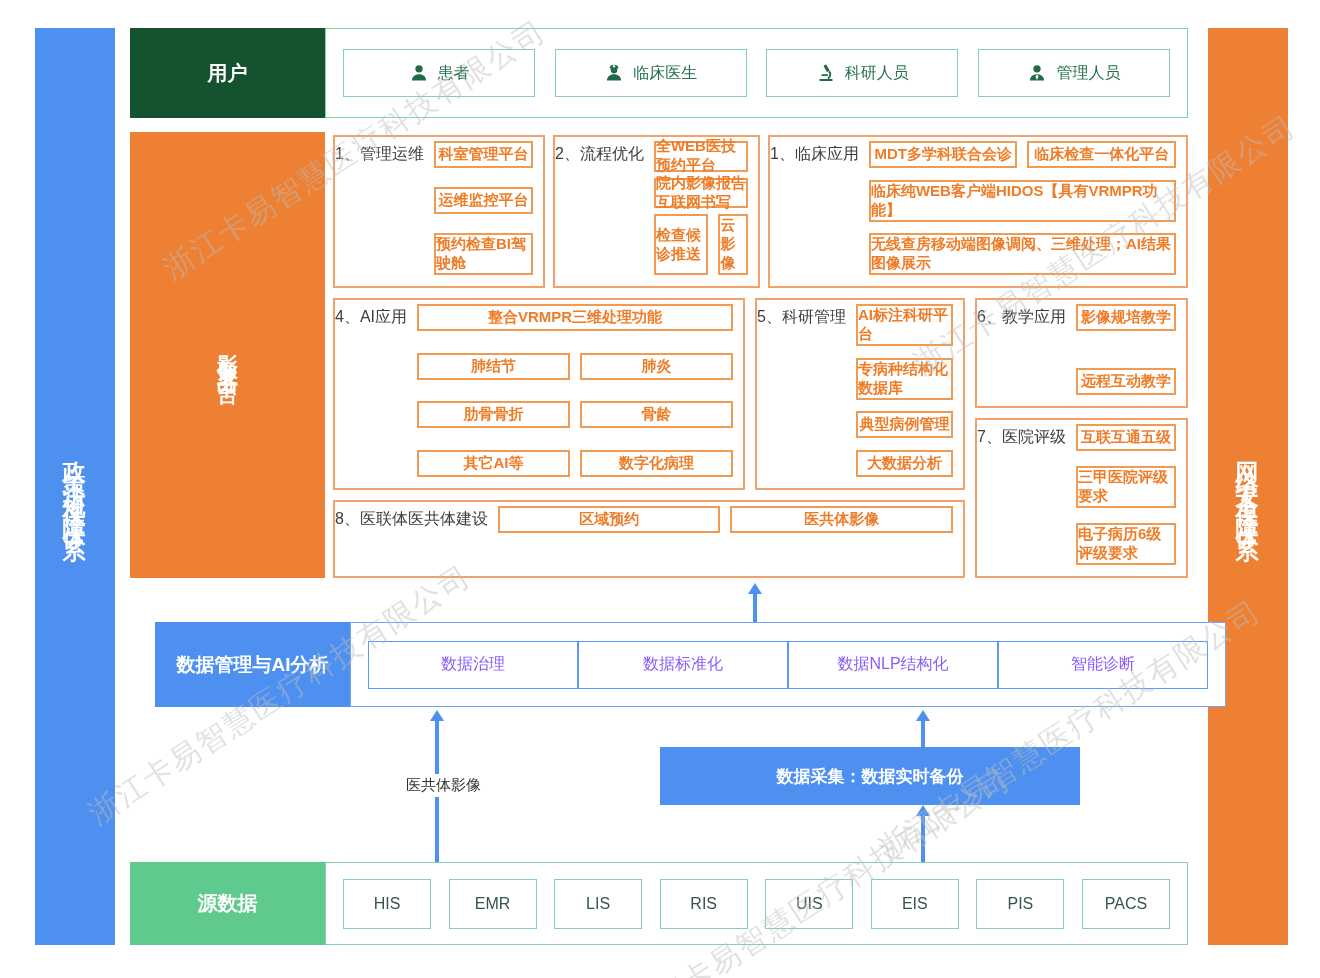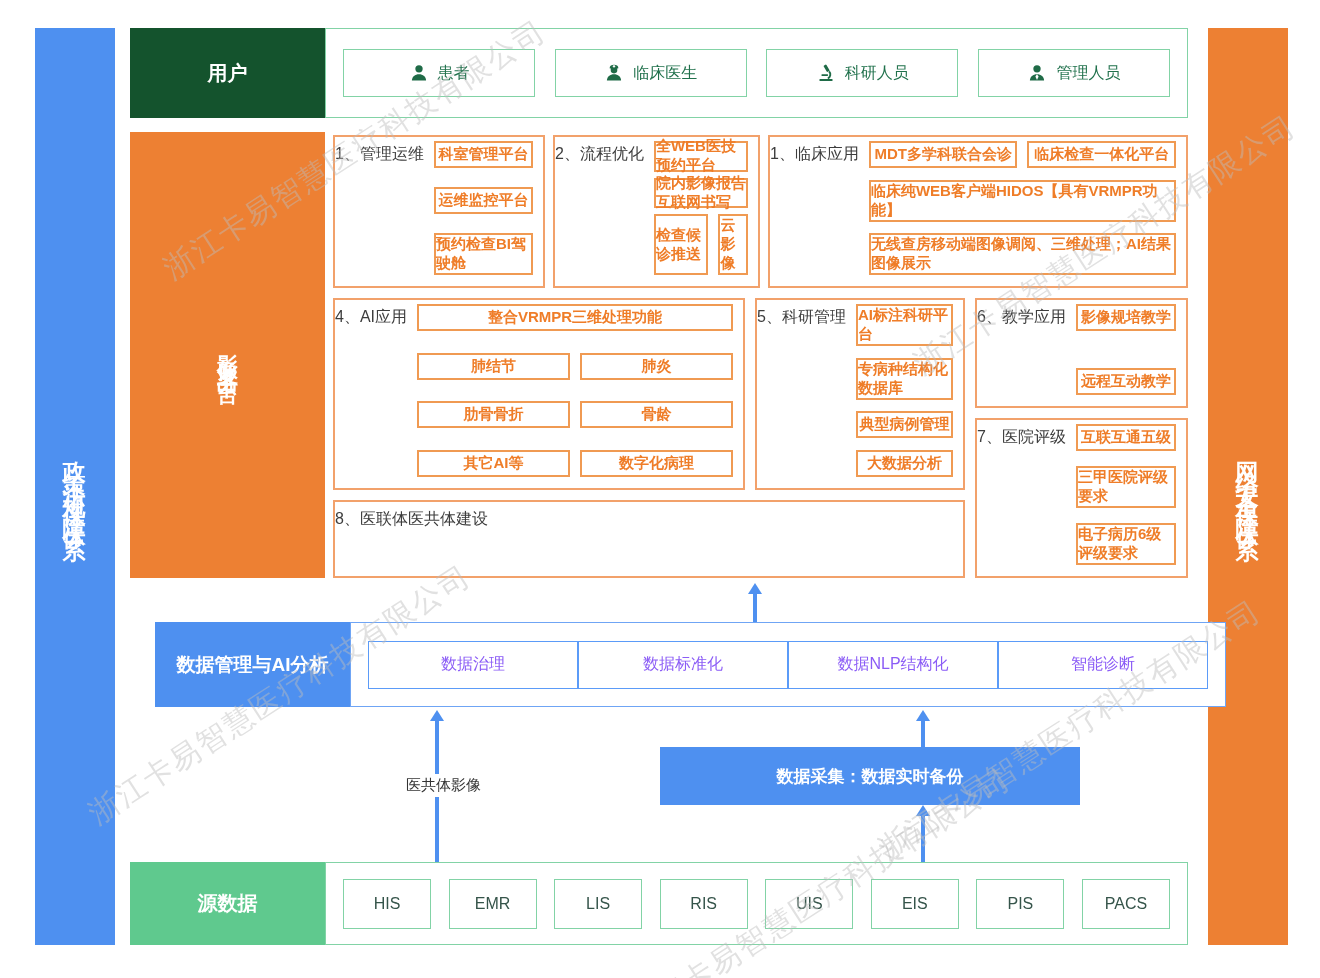--- a/index.html
+++ b/index.html
@@ -250,20 +250,26 @@
       <div class="section-title">7、医院评级</div>
       <div class="section-body">
         <div class="obox">互联互通五级</div>
         <div class="obox">三甲医院评级要求</div>
         <div class="obox">电子病历6级评级要求</div>
       </div>
     </div>
 
     <div class="section s8">
       <div class="section-title">8、医联体医共体建设</div>
+      <div class="section-body">
+        <div class="orow">
+          <div class="obox">区域预约</div>
+          <div class="obox">医共体影像</div>
+        </div>
+      </div>
     </div>
   </div>
 
   <div class="arrow-up" style="left:748px;top:583px;height:39px;">
     <div class="head"></div>
       <div class="stem"></div>
   </div>
 
   <div class="band dm-band">
     <div class="band-label">数据管理与AI分析</div>

